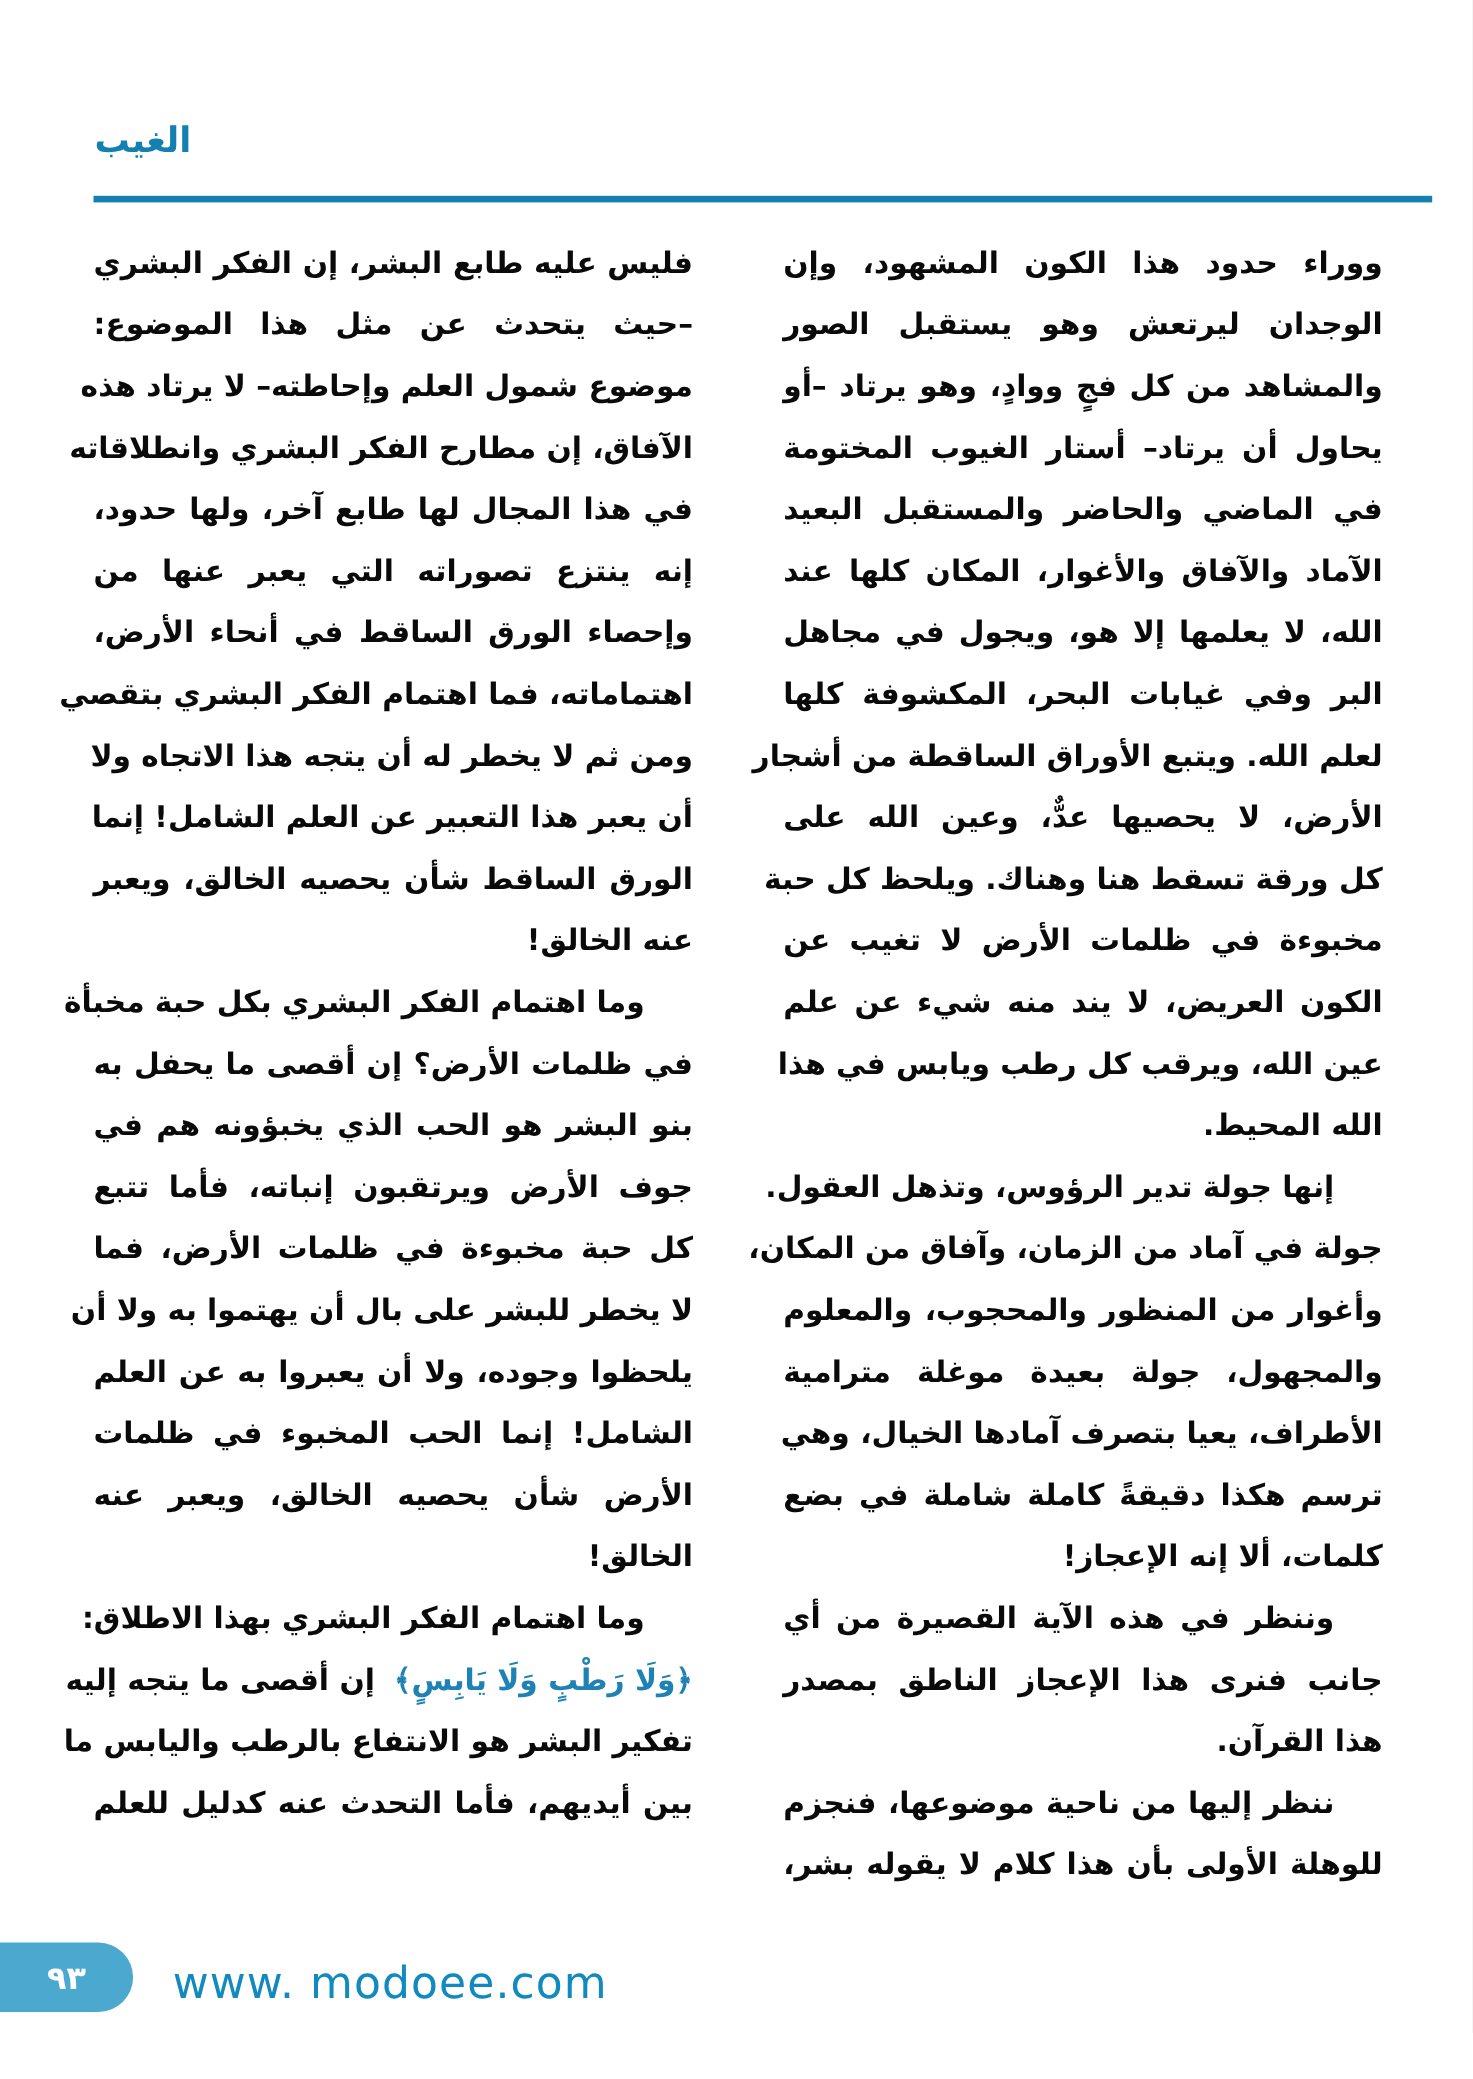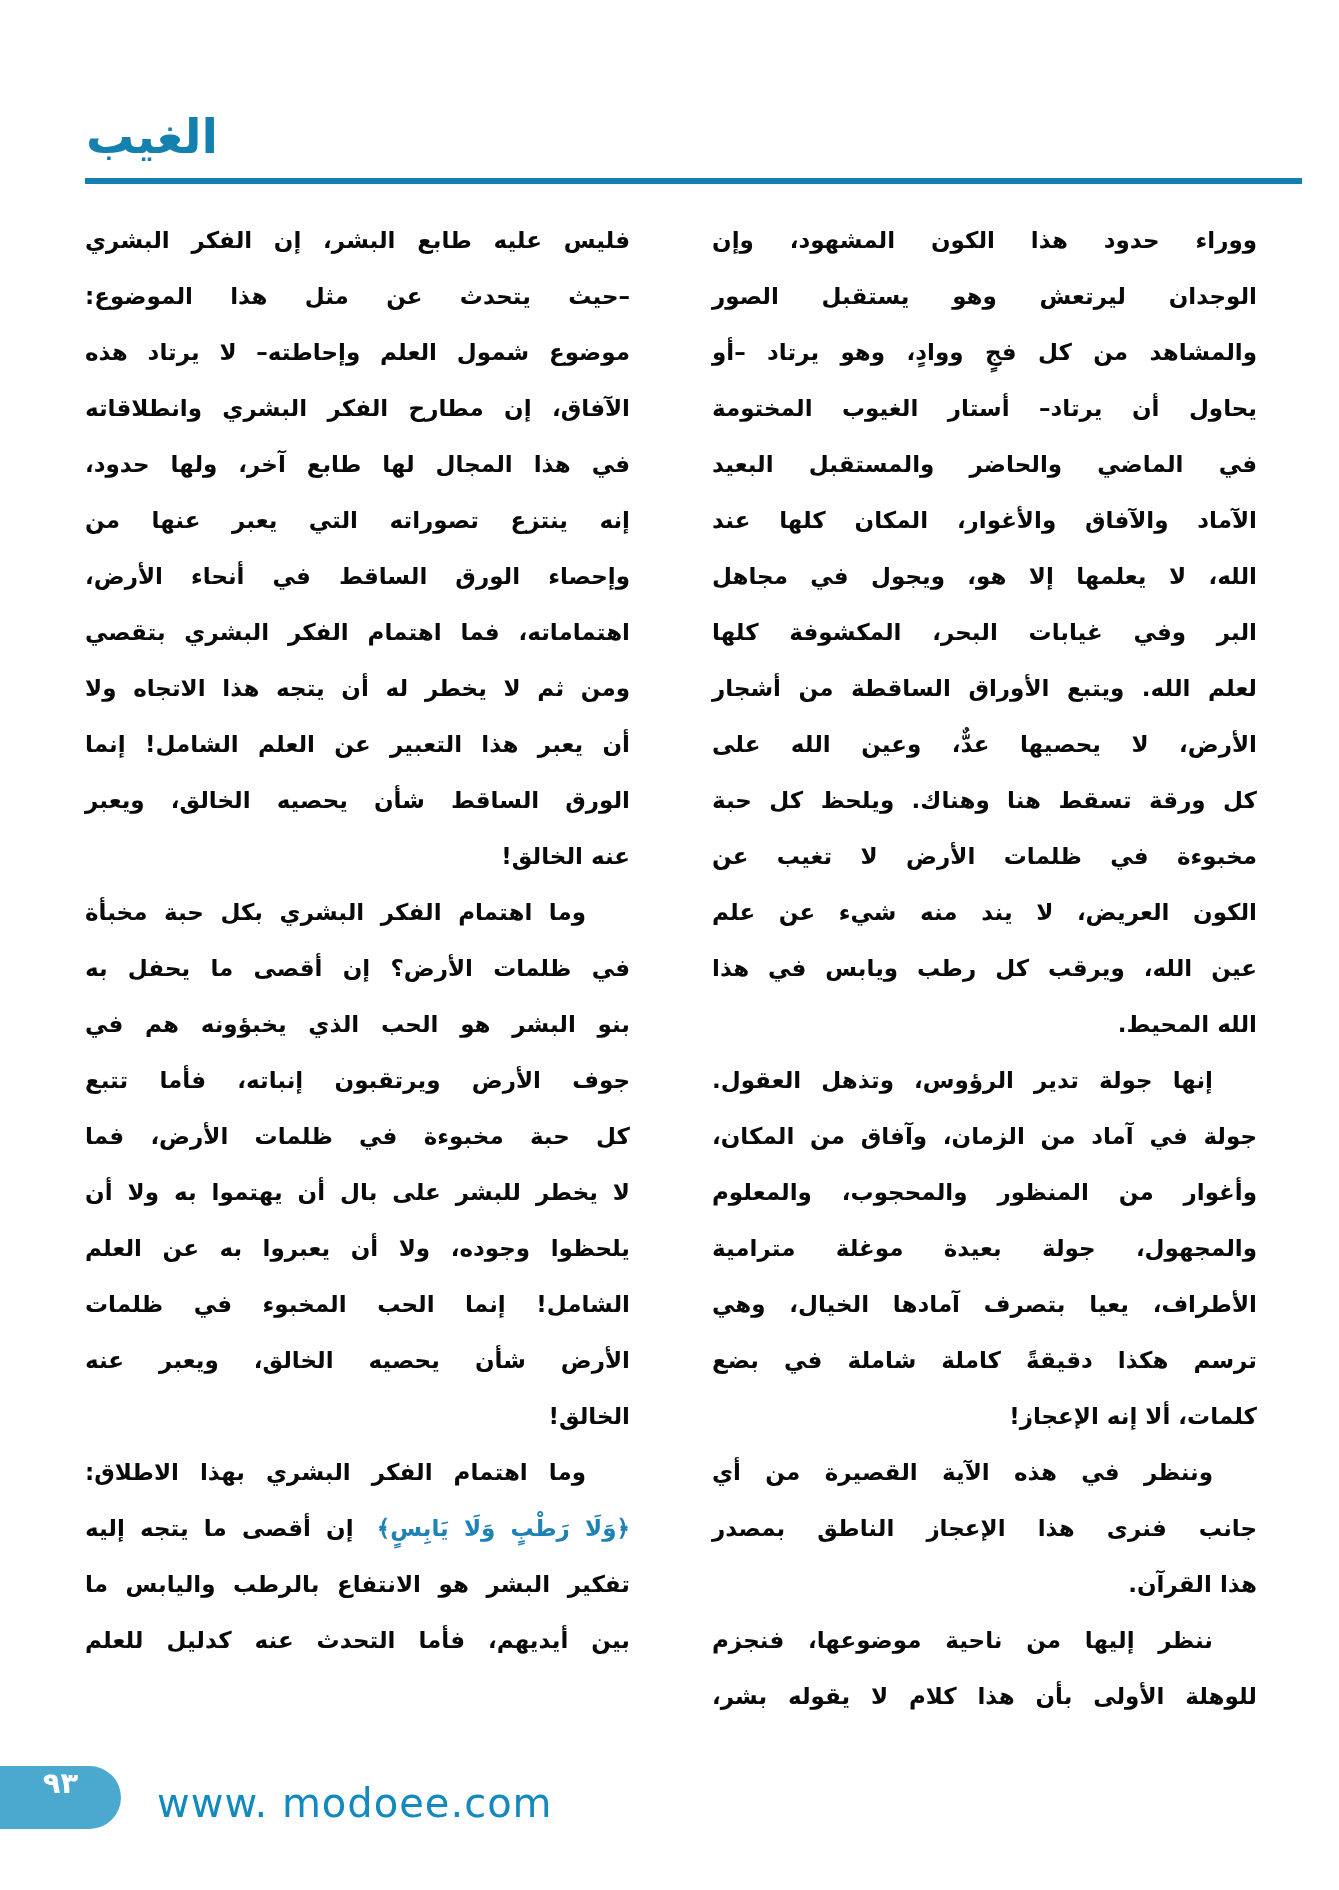--- a/index.html
+++ b/index.html
@@ -8,21 +8,21 @@
     width:1339px;height:1890px;
     background:#ffffff;
     overflow:hidden;
     font-family:"DejaVu Sans", sans-serif;
     direction:rtl;
   }
   
   .chapter-title{
     position:absolute;
     left:86px;top:108px;
-    font-size:48px;font-weight:700;
+    font-size:32px;font-weight:700;
     color:var(--accent,#1a7ba8);
     direction:rtl;
   }
   .header-rule{
     position:absolute;
     left:85px;top:178px;
     width:1217px;height:6px;
     background:var(--accent,#1a7ba8);
   }
   
@@ -30,21 +30,21 @@
     position:absolute;
     top:212px;
     width:545px;
     direction:rtl;
   }
   .column.right{right:82px;}
   .column.left{left:85px;}
   .line{
     height:56px;
     line-height:56px;
-    font-size:23px;
+    font-size:27px;
     font-weight:700;
     color:#0a0a0a;
     text-align:justify;
     text-align-last:justify;
     text-justify:inter-word;
     white-space:nowrap;
     overflow:visible;
   }
   .line.end{
     text-align:right;
@@ -53,21 +53,21 @@
   .line.indent{padding-right:44px;}
   .verse-line .verse{color:var(--verse,#1e82b4);}
   .verse-line span:last-child{margin-right:8px;}
   
   .page-pill{
     position:absolute;
     left:0;top:1766px;
     width:121px;height:63px;
     background:var(--pill,#4ba9d0);
     border-radius:0 32px 32px 0;
-    display:flex;justify-content:center;
+    display:flex;align-items:center;justify-content:center;
     color:#ffffff;
     font-size:29px;font-weight:700;
   }
   .site-url{
     position:absolute;
     left:157px;top:1780px;
     direction:ltr;
     font-size:40px;
     color:var(--url,#1289bf);
     letter-spacing:1px;

